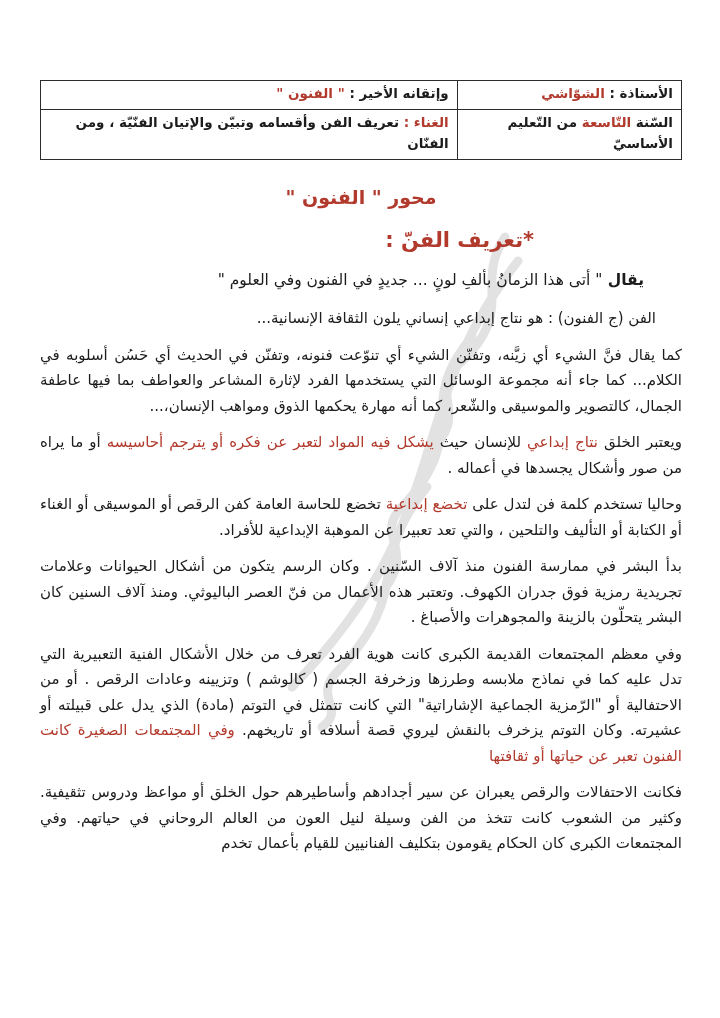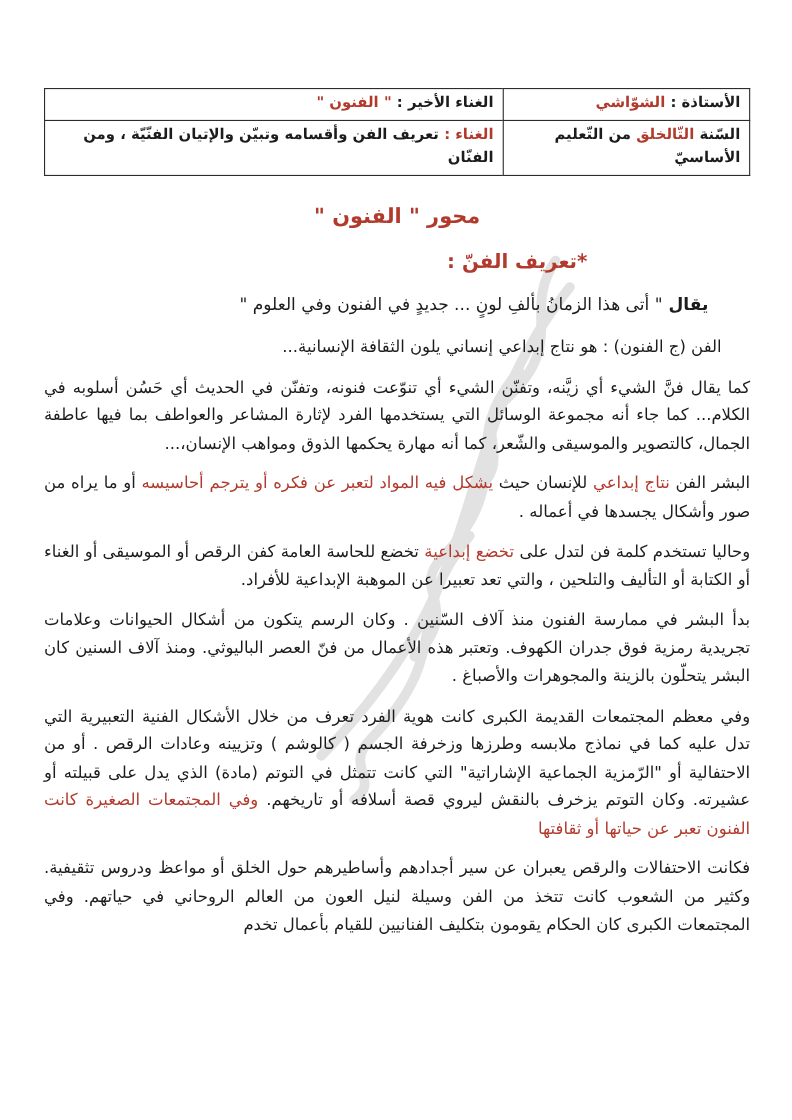--- a/index.html
+++ b/index.html
@@ -45,21 +45,21 @@
   }
   .header-table td.col-right{width:35%;padding-left:24px;}
   .title{
     font-size:19px;
     font-weight:bold;
     text-align:center;
     margin:26px 0 0 0;
     color:var(--red);
   }
   .section-heading{
-    font-size:18px;
+    font-size:21px;
     font-weight:bold;
     text-align:right;
     margin:20px 148px 0 0;
     color:var(--red);
   }
   .body-text{
     margin-top:15px;
     font-size:15px;
     line-height:1.7;
   }
@@ -93,38 +93,38 @@
       <path d="M348 46 C 232 192, 288 302, 122 472"></path>
     </g>
   </svg>
 
   <div class="content">
 
     <table class="header-table">
       <tbody>
         <tr>
           <td class="col-right"><span>الأستاذة : </span><span class="red">الشوّاشي</span></td>
-          <td><span>الغناء الأخير :  </span><span class="red">" الفنون "</span></td>
+          <td><span>وإتقانه الأخير :  </span><span class="red">" الفنون "</span></td>
         </tr>
         <tr>
-          <td class="col-right"><span>السّنة </span><span class="red">التّالخلق</span><span> من التّعليم الأساسيّ</span></td>
+          <td class="col-right"><span>السّنة </span><span class="red">التّاسعة</span><span> من التّعليم الأساسيّ</span></td>
           <td><span class="red">الغناء :</span><span> تعريف الفن وأقسامه وتبيّن والإتيان الفنّيّة ، ومن الفنّان</span></td>
         </tr>
       </tbody>
     </table>
 
     <h1 class="title">محور " الفنون "</h1>
 
     <h2 class="section-heading">*تعريف الفنّ :</h2>
 
     <div class="body-text">
         <p class="quote"><span class="bold">يقال </span><span>" أتى هذا الزمانُ بألفِ لونٍ ... جديدٍ في الفنون وفي العلوم "</span></p>
         <p class="indent"><span>الفن (ج الفنون) : هو نتاج إبداعي إنساني يلون الثقافة الإنسانية...</span></p>
         <p><span>كما يقال فنَّ الشيء أي زيَّنه، وتفنّن الشيء أي تنوّعت فنونه، وتفنّن في الحديث أي حَسُن أسلوبه في الكلام... كما جاء أنه مجموعة الوسائل التي يستخدمها الفرد لإثارة المشاعر والعواطف بما فيها عاطفة الجمال، كالتصوير والموسيقى والشّعر، كما أنه مهارة يحكمها الذوق ومواهب الإنسان،...</span></p>
-        <p><span>البشر الفن </span><span class="red">نتاج إبداعي</span><span> للإنسان حيث </span><span class="red">يشكل فيه المواد لتعبر عن فكره أو يترجم أحاسيسه</span><span> أو ما يراه من صور وأشكال يجسدها في أعماله .</span></p>
+        <p><span>ويعتبر الخلق </span><span class="red">نتاج إبداعي</span><span> للإنسان حيث </span><span class="red">يشكل فيه المواد لتعبر عن فكره أو يترجم أحاسيسه</span><span> أو ما يراه من صور وأشكال يجسدها في أعماله .</span></p>
         <p><span>وحاليا تستخدم كلمة فن لتدل على </span><span class="red">تخضع إبداعية</span><span> تخضع للحاسة العامة كفن الرقص أو الموسيقى أو الغناء أو الكتابة أو التأليف والتلحين ، والتي تعد تعبيرا عن الموهبة الإبداعية للأفراد.</span></p>
         <p><span>بدأ البشر في ممارسة الفنون منذ آلاف السّنين . وكان الرسم يتكون من أشكال الحيوانات وعلامات تجريدية رمزية فوق جدران الكهوف. وتعتبر هذه الأعمال من فنّ العصر الباليوثي. ومنذ آلاف السنين كان البشر يتحلّون بالزينة والمجوهرات والأصباغ .</span></p>
         <p><span>وفي معظم المجتمعات القديمة الكبرى كانت هوية الفرد تعرف من خلال الأشكال الفنية التعبيرية التي تدل عليه كما في نماذج ملابسه وطرزها وزخرفة الجسم ( كالوشم ) وتزيينه وعادات الرقص . أو من الاحتفالية أو "الرّمزية الجماعية الإشاراتية" التي كانت تتمثل في التوتم (مادة) الذي يدل على قبيلته أو عشيرته. وكان التوتم يزخرف بالنقش ليروي قصة أسلافه أو تاريخهم. </span><span class="red">وفي المجتمعات الصغيرة كانت الفنون تعبر عن حياتها أو ثقافتها</span></p>
         <p><span>فكانت الاحتفالات والرقص يعبران عن سير أجدادهم وأساطيرهم حول الخلق أو مواعظ ودروس تثقيفية. وكثير من الشعوب كانت تتخذ من الفن وسيلة لنيل العون من العالم الروحاني في حياتهم. وفي المجتمعات الكبرى كان الحكام يقومون بتكليف الفنانيين للقيام بأعمال تخدم</span></p>
       </div>
 
   </div>
 </div>
 
 </body></html>

